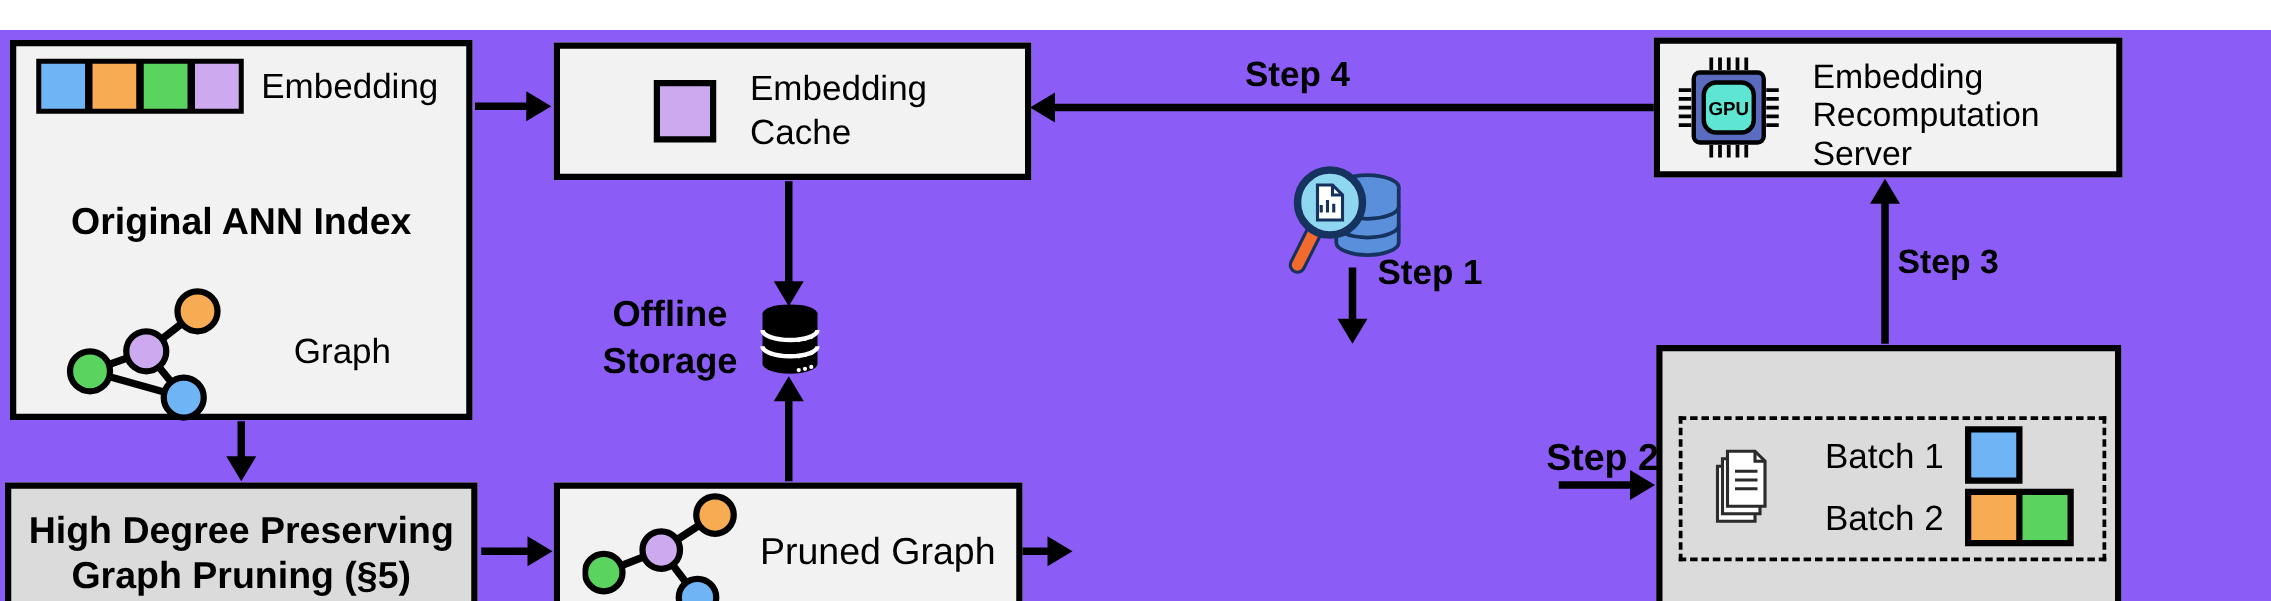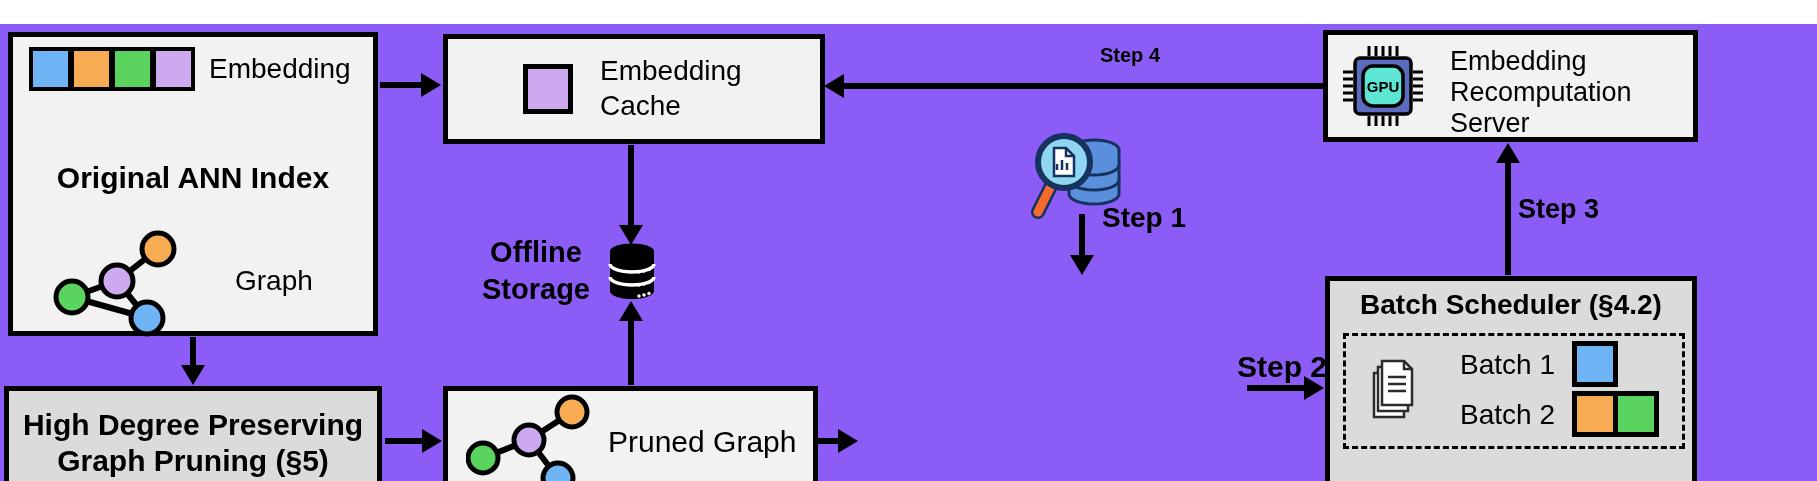--- a/index.html
+++ b/index.html
@@ -110,21 +110,20 @@
     <line x1="22" y1="56" x2="8" y2="84" stroke="#16325e" stroke-width="14" stroke-linecap="round"></line>
     <line x1="22" y1="56" x2="8" y2="84" stroke="#f26a2e" stroke-width="9" stroke-linecap="round"></line>
     <circle cx="34" cy="34" r="26" fill="#8fd6f0" stroke="#16325e" stroke-width="6"></circle>
     <path d="M24 20 h12 l8 8 v20 h-20 z" fill="#fff" stroke="#16325e" stroke-width="2.5"></path>
     <path d="M36 20 v8 h8" fill="none" stroke="#16325e" stroke-width="2.5"></path>
     <path d="M27 42 v-6 M32 42 v-10 M37 42 v-7" stroke="#16325e" stroke-width="2.5"></path>
   </svg>
 
 
   <div class="box dark" style="left:1325px; top:252px; width:372px; height:218px;">
-    <div class="lbl bold center" style="top:8px;">Batch Scheduler (§4.2)</div>
     <div class="dashed" style="left:13px; top:52px; width:342px; height:116px;"></div>
     <svg class="icon" style="left:40px; top:76px;" width="52" height="64" viewBox="0 0 52 64">
       <g fill="#fff" stroke="#2b2b2b" stroke-width="2.5">
         <path d="M4 16 h22 l8 8 v36 h-30 z"></path>
         <path d="M8 10 h22 l8 8 v36 h-30 z"></path>
         <path d="M12 4 h22 l8 8 v36 h-30 z"></path>
       </g>
       <path d="M34 4 v8 h8" fill="none" stroke="#2b2b2b" stroke-width="2.5"></path>
       <path d="M18 20 h18 M18 27 h18 M18 34 h18" stroke="#2b2b2b" stroke-width="2.5"></path>
     </svg>
@@ -174,21 +173,21 @@
         <circle cx="106" cy="19" r="15" fill="#F7AC53"></circle>
         <circle cx="92" cy="85" r="15" fill="#6FB4F4"></circle>
       </g>
     </svg>
     <div class="lbl" style="left:160px; top:34px; font-size:30px;">Pruned Graph</div>
   </div>
 
   <div class="lbl bold" style="left:1102px; top:178px; font-size:28px;">Step 1</div>
   <div class="lbl bold" style="left:1237px; top:326px; font-size:30px;">Step 2</div>
   <div class="lbl bold" style="left:1518px; top:170px; font-size:27px;">Step 3</div>
-  <div class="lbl bold" style="left:1100px; top:20px; font-size:20px;">Step 4</div>
+  <div class="lbl bold" style="left:996px; top:20px; font-size:28px;">Step 4</div>
 
   <div class="arr" style="left:380px; top:49px; width:61px; height:24px;">
     <div class="shaft" style="left:0; top:9px; width:45px; height:6px;"></div>
       <div class="head h-right" style="left:41px; top:0;"></div>
   </div>
   <div class="arr" style="left:181px; top:313px; width:24px; height:48px;">
     <div class="shaft" style="left:9px; top:0; width:6px; height:32px;"></div>
       <div class="head h-down" style="left:0; top:28px;"></div>
   </div>
   <div class="arr" style="left:619px; top:121px; width:24px; height:100px;">

